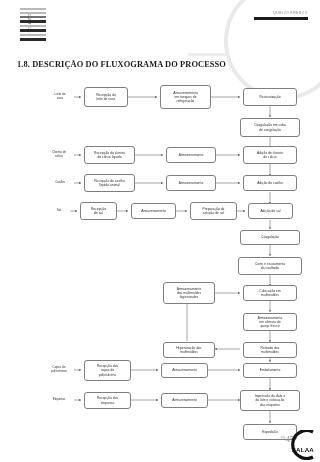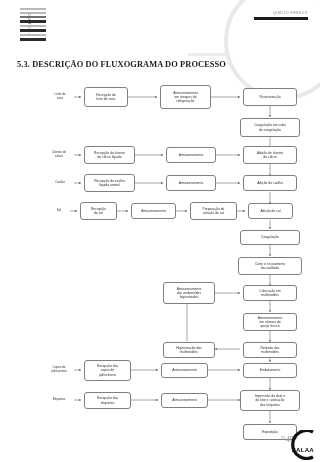--- a/index.html
+++ b/index.html
@@ -161,21 +161,21 @@
   <div class="bar light"></div>
   <div class="bar thick"></div>
 </div>
 <div class="chapter-label">CAPÍTULO 4</div>
 
 <div class="head-right">
   <div class="kicker">QUEIJO FRESCO</div>
   <div class="rule"></div>
 </div>
 
-<div class="sec-title">5.3.  DESCRIÇÃO DO FLUXOGRAMA DO PROCESSO</div>
+<div class="sec-title">1.8.  DESCRIÇÃO DO FLUXOGRAMA DO PROCESSO</div>
 
 <div class="flow">
 
   <svg width="320" height="462">
     <defs>
       <marker id="ar" markerWidth="4" markerHeight="4" refX="3.4" refY="2" orient="auto">
         <path d="M0,0.4 L3.6,2 L0,3.6 z" fill="#4a4a4e"></path>
       </marker>
     </defs>
     <g stroke="#5c5c61" stroke-width="0.55" fill="none" marker-end="url(#ar)">

